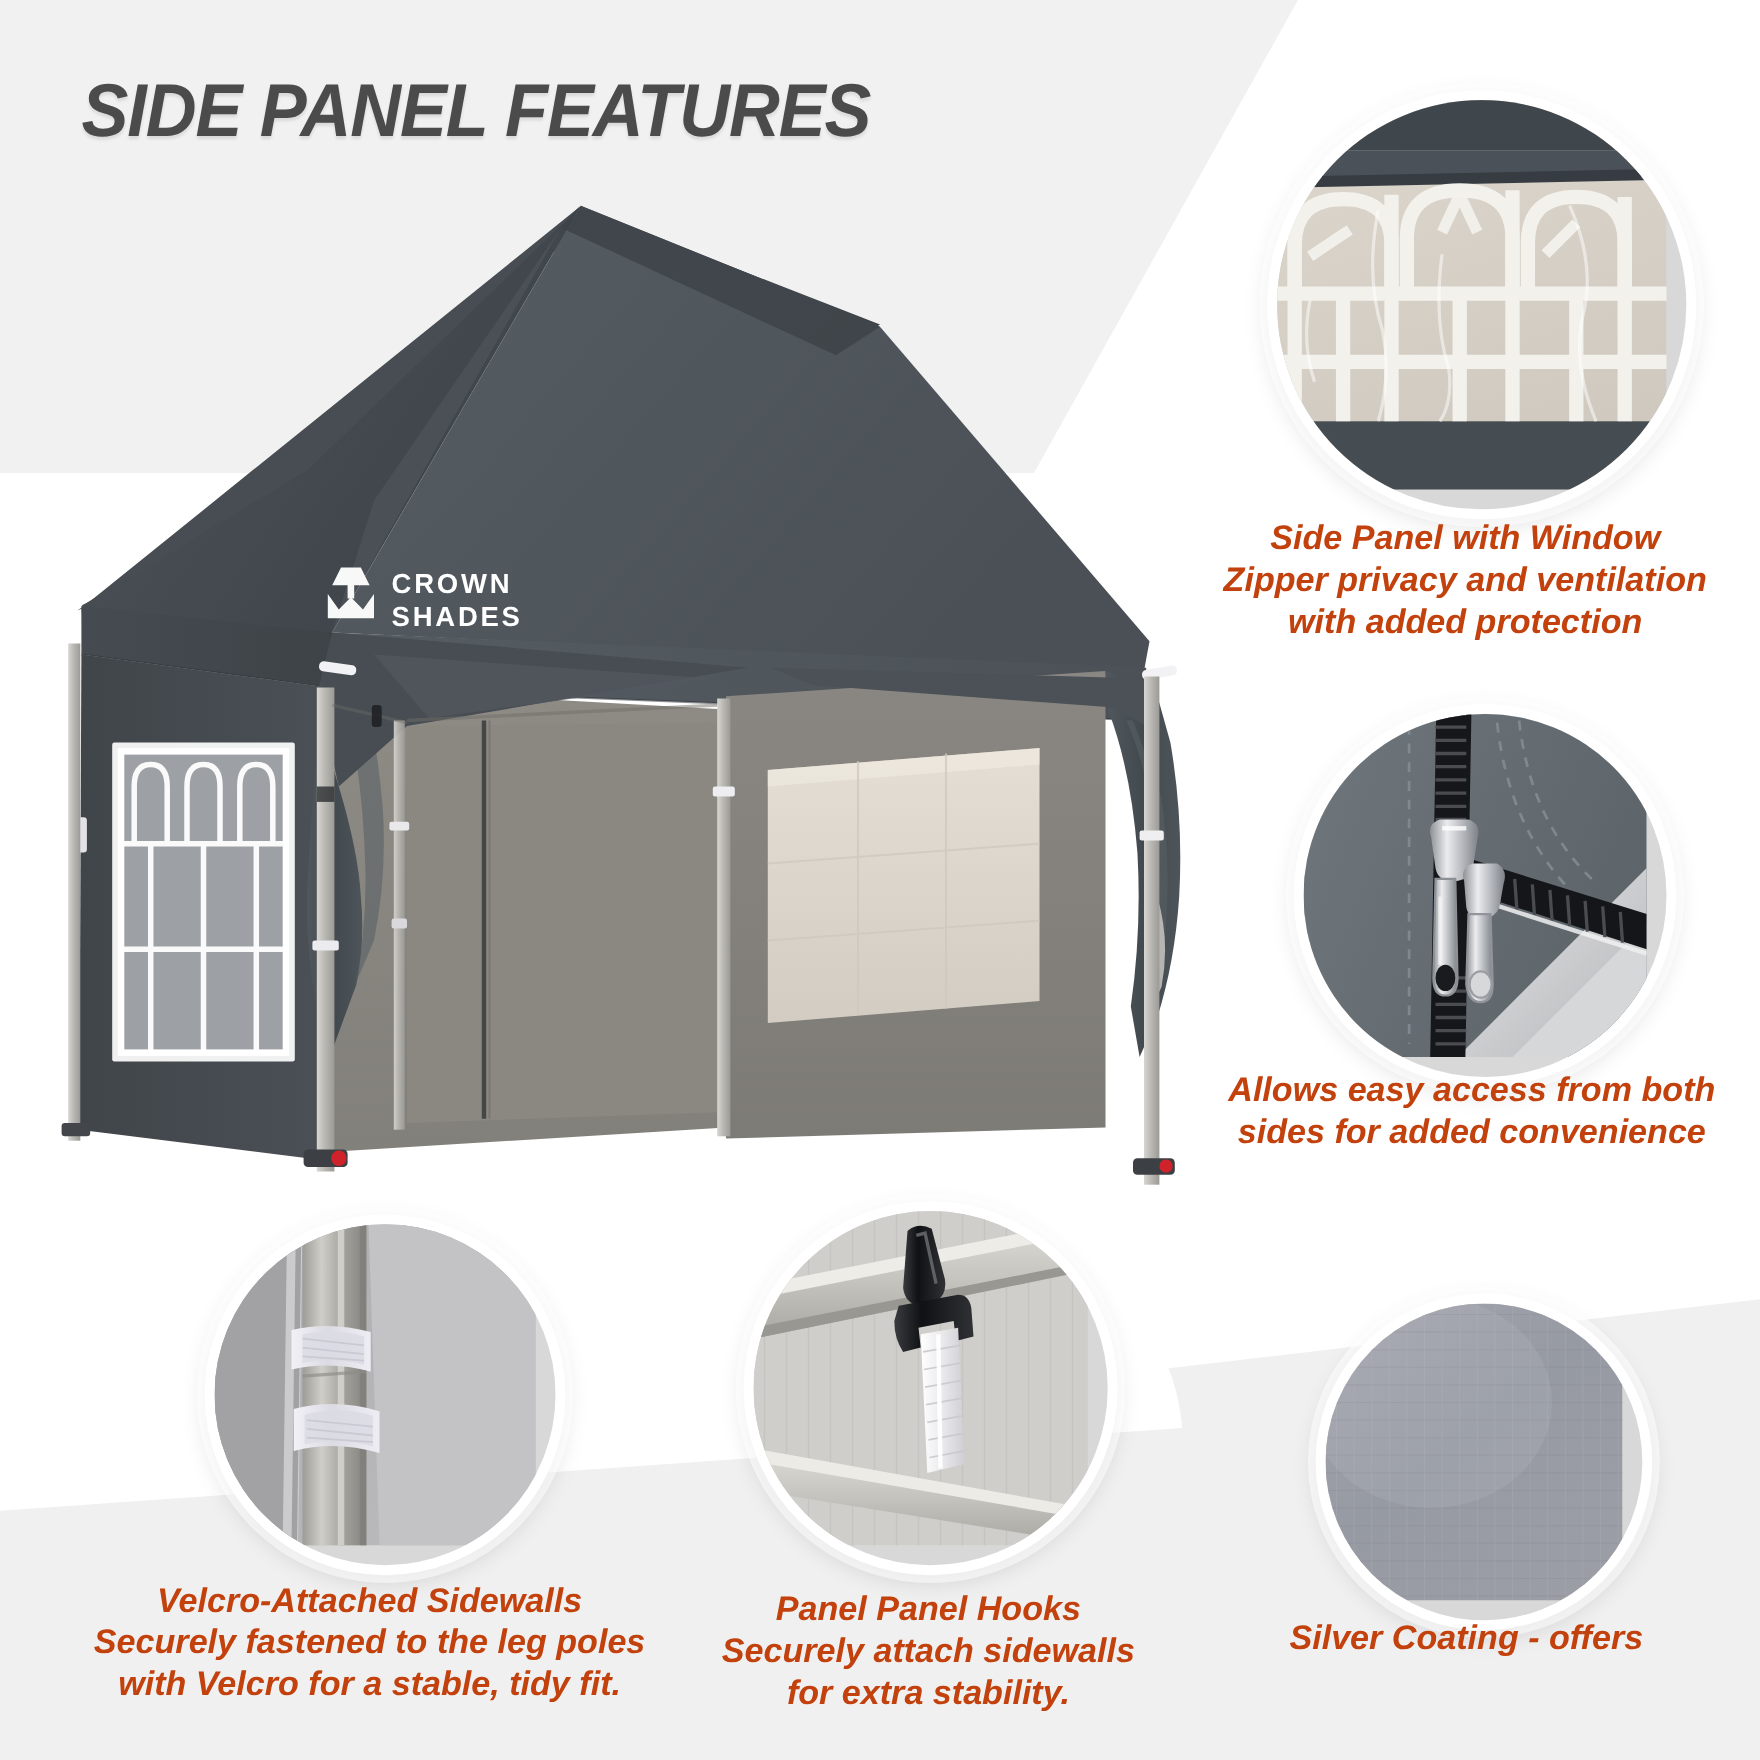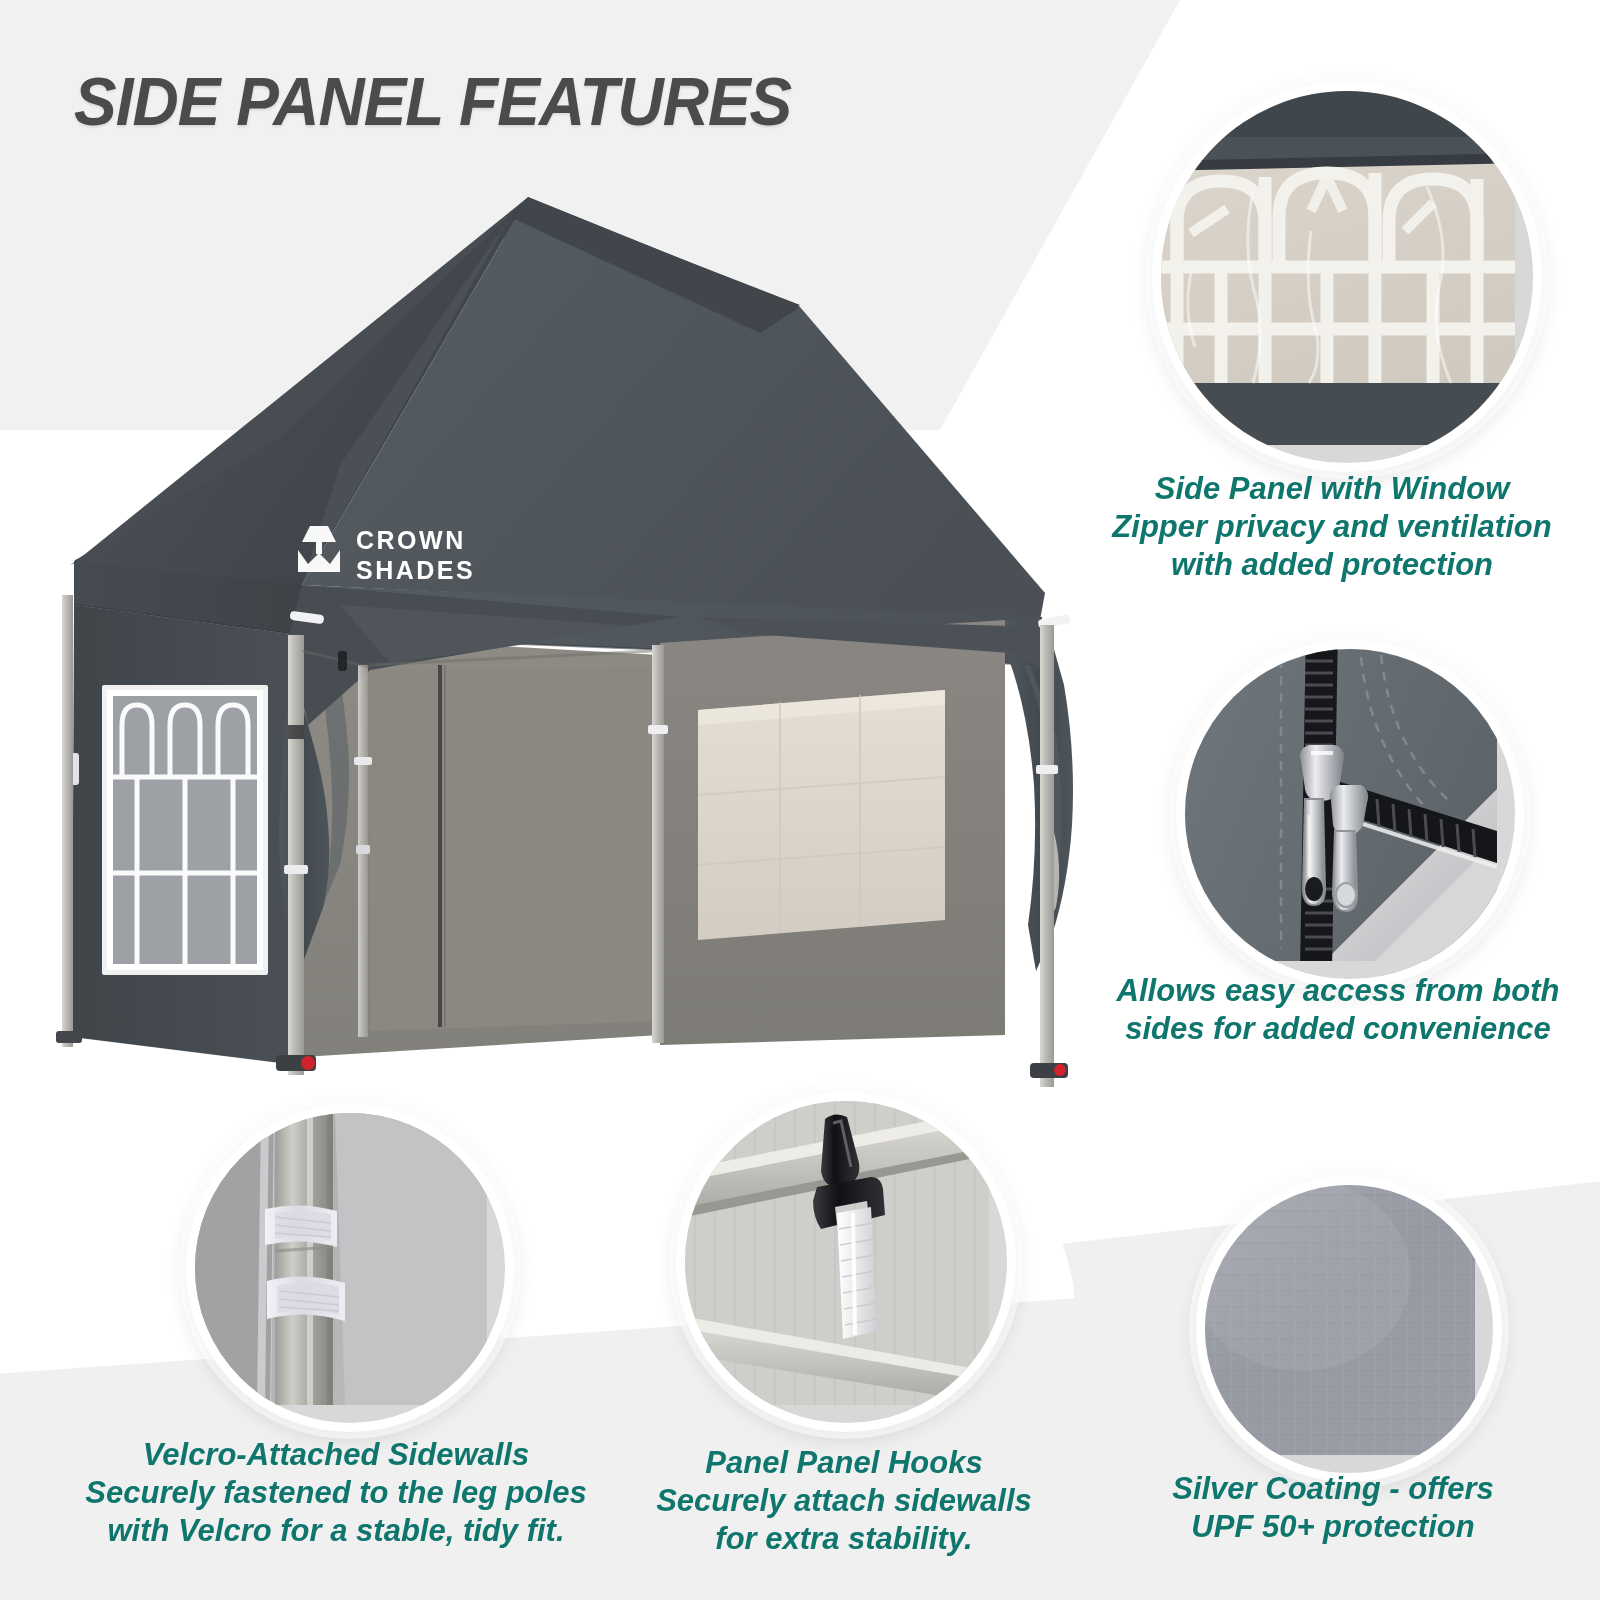--- a/index.html
+++ b/index.html
@@ -45,21 +45,21 @@
     font-size:68px;font-weight:bold;font-style:italic;
     letter-spacing:-1px;
     color:#4b4b4b;
     white-space:nowrap;
     transform:scaleX(0.94);
     transform-origin:left top;
     text-shadow:0 2px 3px rgba(0,0,0,0.10);
   }
 
   
-  .tent{position:absolute;left:40px;top:165px;width:1060px;height:950px;}
+  .tent{position:absolute;left:40px;top:155px;width:1060px;height:950px;}
   .tent svg{display:block;}
 
   
   .circle{
     position:absolute;border-radius:50%;
     overflow:hidden;
     border:9px solid #ffffff;
     box-shadow:0 0 0 7px rgba(255,255,255,0.55), 0 6px 22px rgba(0,0,0,0.13);
     background:#d8d8d8;
   }
@@ -68,21 +68,21 @@
   #circle-window{left:1152px;top:82px;width:372px;height:372px;}
   #circle-zipper{left:1176px;top:640px;width:330px;height:330px;}
   #circle-velcro{left:186px;top:1104px;width:310px;height:310px;}
   #circle-hook{left:676px;top:1092px;width:322px;height:322px;}
   #circle-silver{left:1196px;top:1176px;width:288px;height:288px;}
 
   
   .caption{
     position:absolute;
     font-style:italic;font-weight:bold;
-    color:#0f766e;
+    color:#c2410c;
     text-align:center;
     line-height:1.22;
     font-size:31px;
   }
   #cap-window{left:1072px;top:470px;width:520px;}
   #cap-zipper{left:1082px;top:972px;width:512px;}
   #cap-velcro{left:56px;top:1436px;width:560px;}
   #cap-hook{left:634px;top:1444px;width:420px;}
   #cap-silver{left:1108px;top:1470px;width:450px;}
   .caption .line{display:block;}
@@ -600,16 +600,15 @@
           <path d="M250 0 L250 270"></path>
             <path d="M266 0 L266 270"></path>
         </g>
         <ellipse cx="96" cy="90" rx="110" ry="96" fill="#ffffff" opacity="0.07"></ellipse>
       </svg>
     </div>
   </div>
 
   <div class="caption" id="cap-silver">
     <span class="line">Silver Coating - offers</span>
-    <span class="line">UPF 50+ protection</span>
   </div>
 
 </div>
 
 </body></html>

